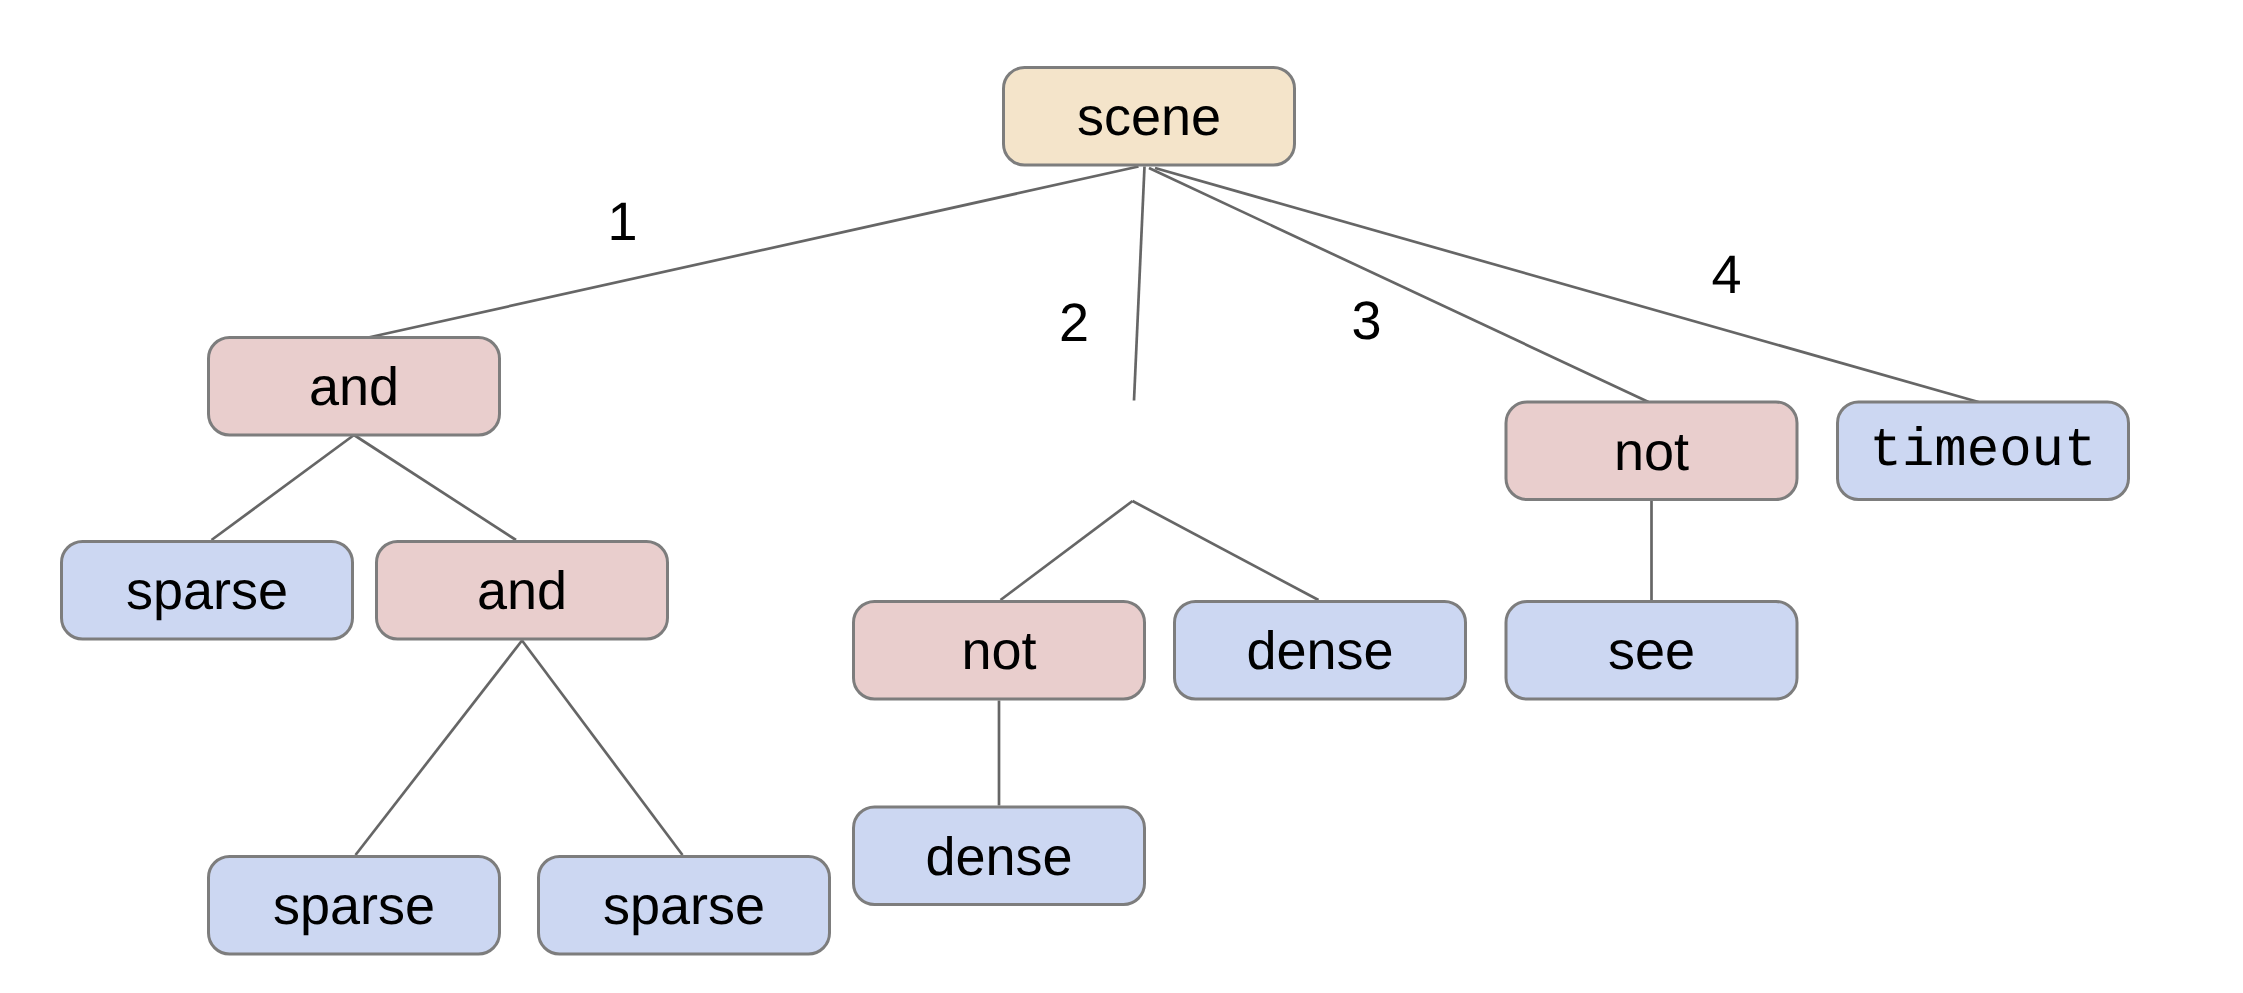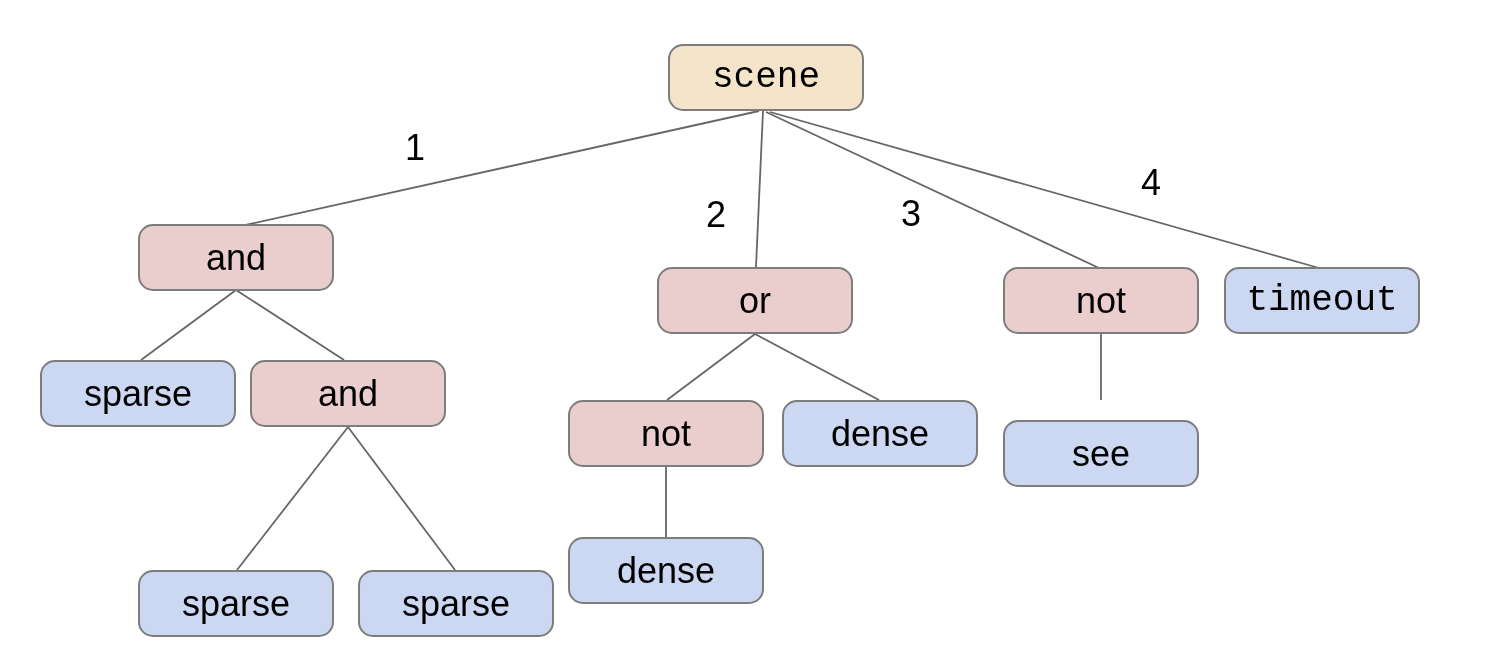--- a/index.html
+++ b/index.html
@@ -33,21 +33,21 @@
     box-sizing: border-box;
     border: 2px solid #7d7d7d;
     border-radius: 15px;
     display: flex;
     align-items: center;
     justify-content: center;
     font-size: 36px;
     line-height: 1;
     color: #000000;
   }
-  .node-root { background: #f4e4ca; font-family: Liberation Mono, monospace; }
+  .node-root { background: #f4e4ca; }
   .node-op   { background: #e9cecd; }
   .node-leaf { background: #ccd7f2; }
   .edge-label {
     position: absolute;
     transform: translate(-50%, -50%);
     font-size: 36px;
     color: #000000;
     line-height: 1;
   }
 </style>
@@ -77,23 +77,20 @@
   <div class="edge-label" style="left:1151px; top:183px;">4</div>
 
   <div class="node node-root" style="left:668px; top:44px;">
     <span>scene</span>
   </div>
 
   <div class="node node-op" style="left:138px; top:224px;">
     <span>and</span>
   </div>
 
-  <div class="node node-op" style="left:657px; top:267px;">
-    <span>or</span>
-  </div>
 
   <div class="node node-op" style="left:1003px; top:267px;">
     <span>not</span>
   </div>
 
   <div class="node node-leaf" style="left:1224px; top:267px;font-family:Liberation Mono, monospace;">
     <span>timeout</span>
   </div>
 
   <div class="node node-leaf" style="left:40px; top:360px;">
@@ -105,21 +102,21 @@
   </div>
 
   <div class="node node-op" style="left:568px; top:400px;">
     <span>not</span>
   </div>
 
   <div class="node node-leaf" style="left:782px; top:400px;">
     <span>dense</span>
   </div>
 
-  <div class="node node-leaf" style="left:1003px; top:400px;margin-top:20px;">
+  <div class="node node-leaf" style="left:1003px; top:400px;">
     <span>see</span>
   </div>
 
   <div class="node node-leaf" style="left:568px; top:537px;">
     <span>dense</span>
   </div>
 
   <div class="node node-leaf" style="left:138px; top:570px;">
     <span>sparse</span>
   </div>

